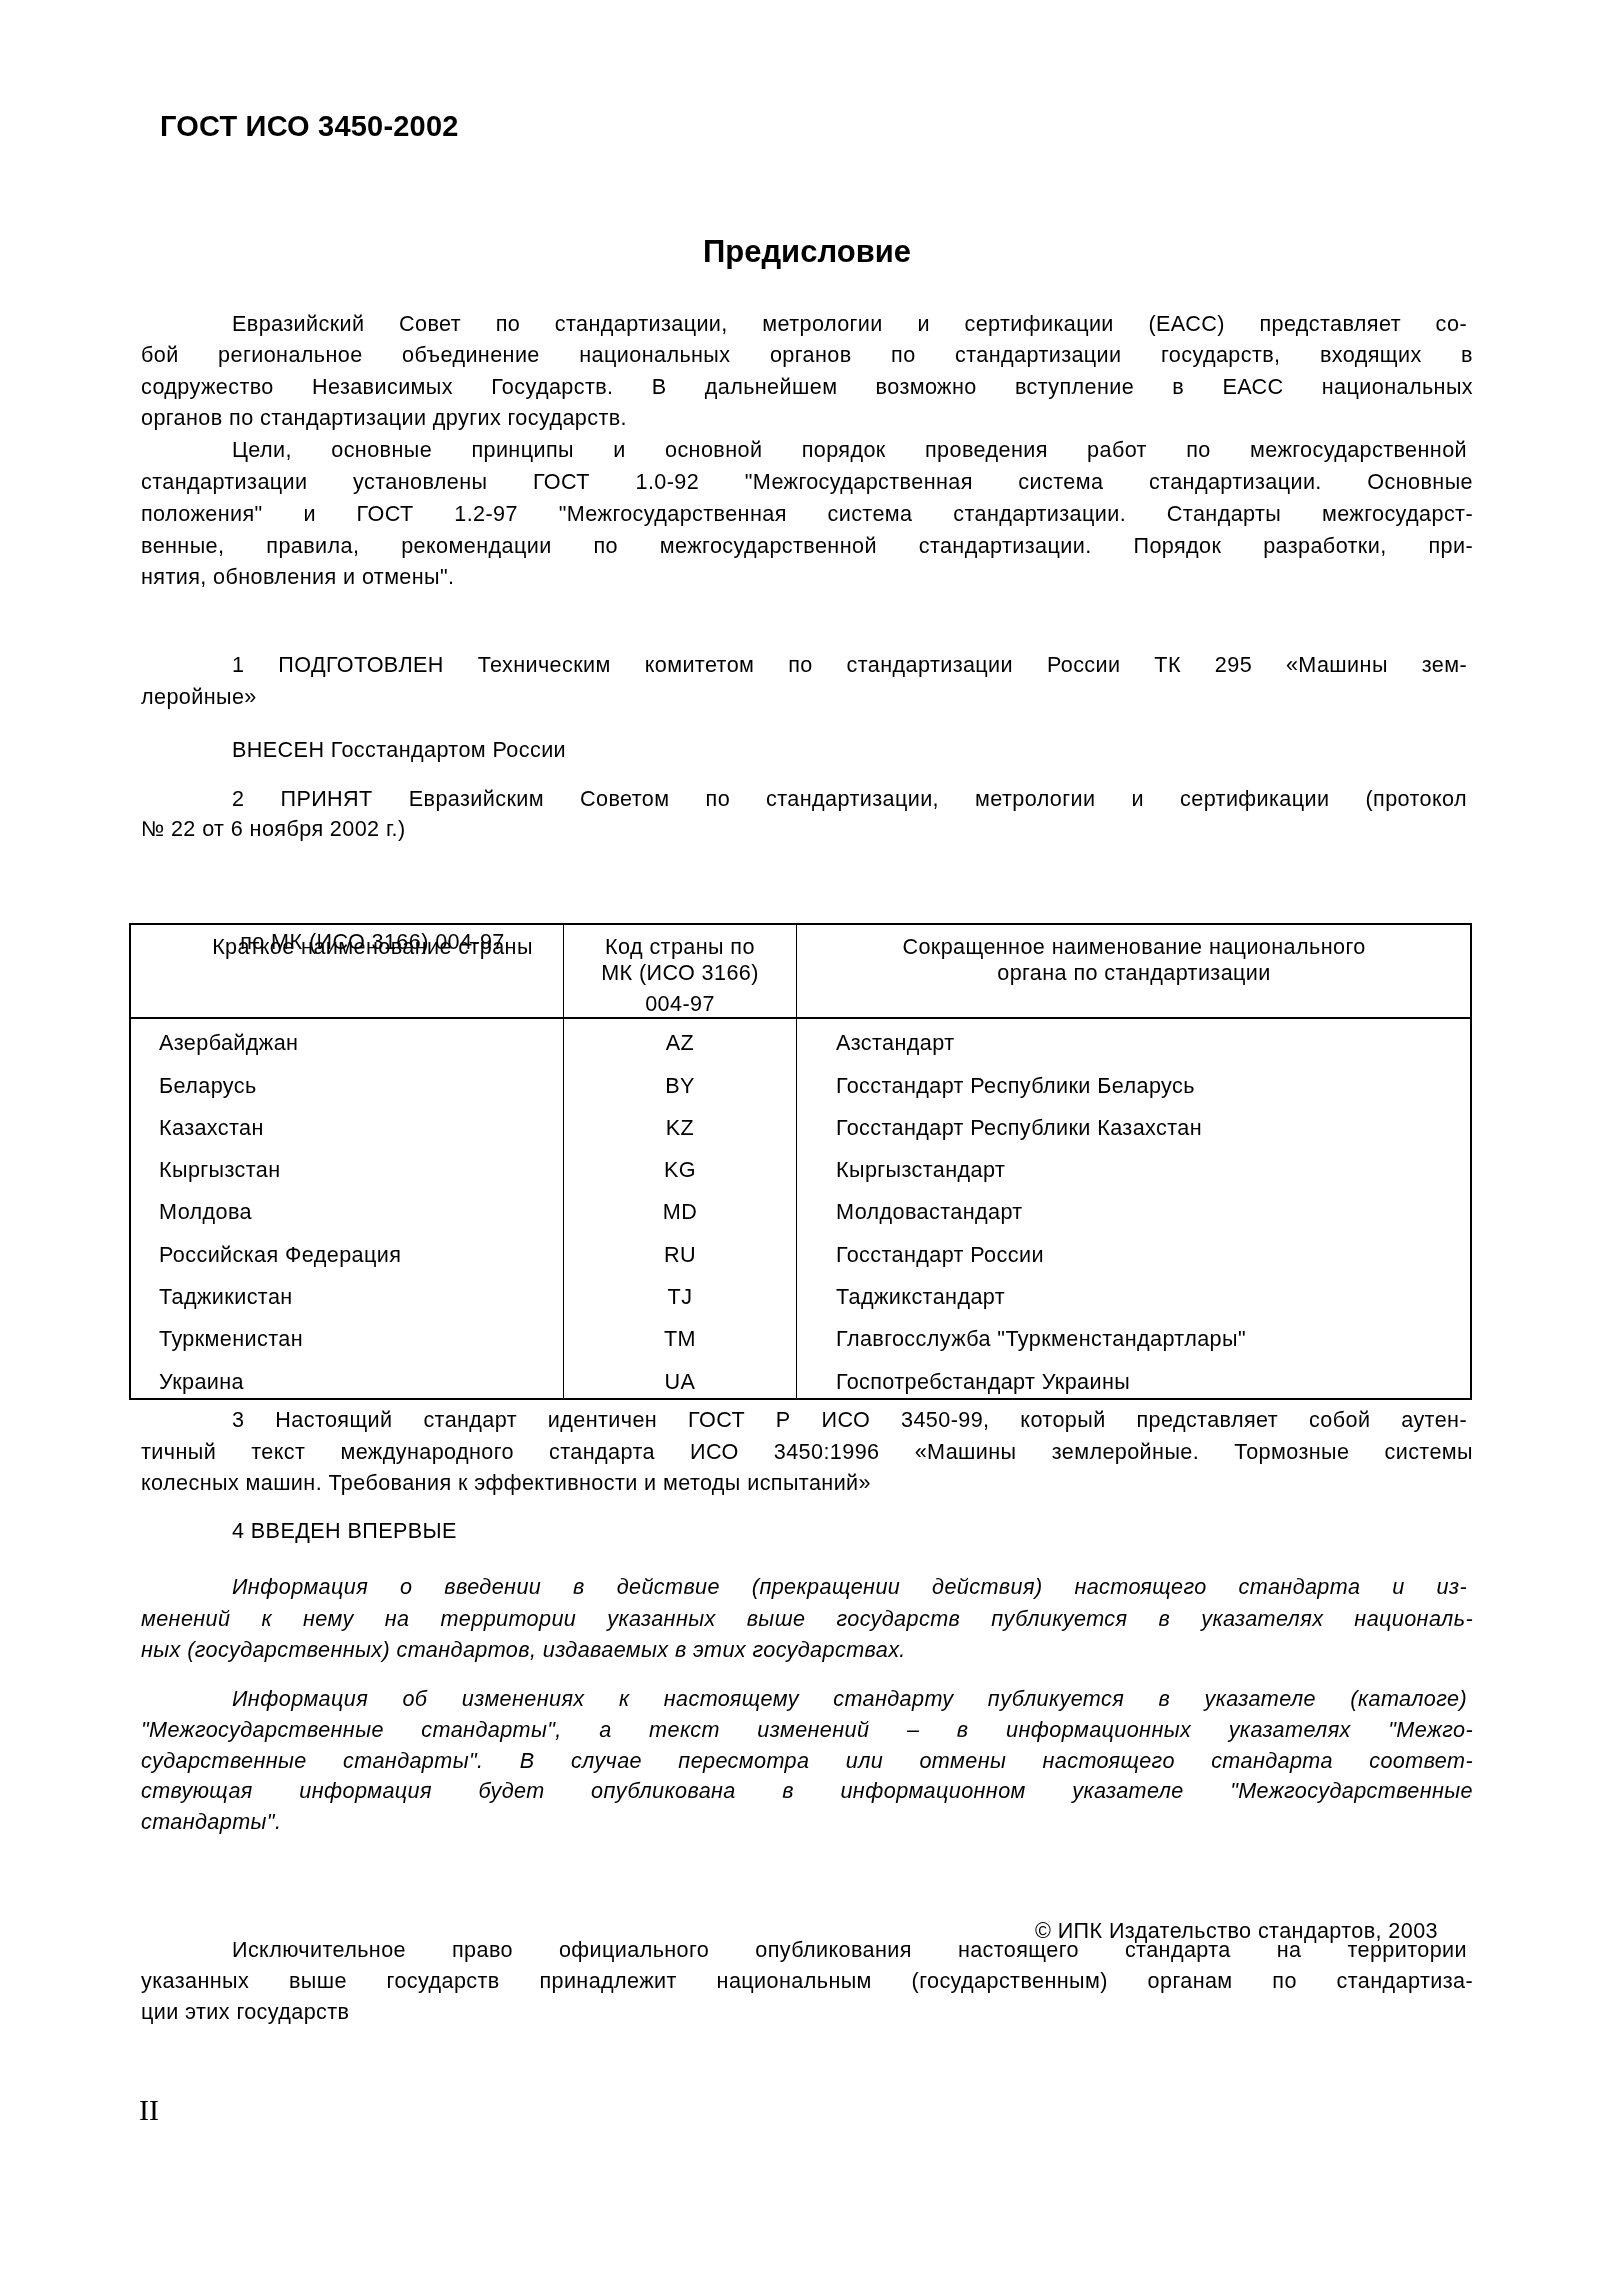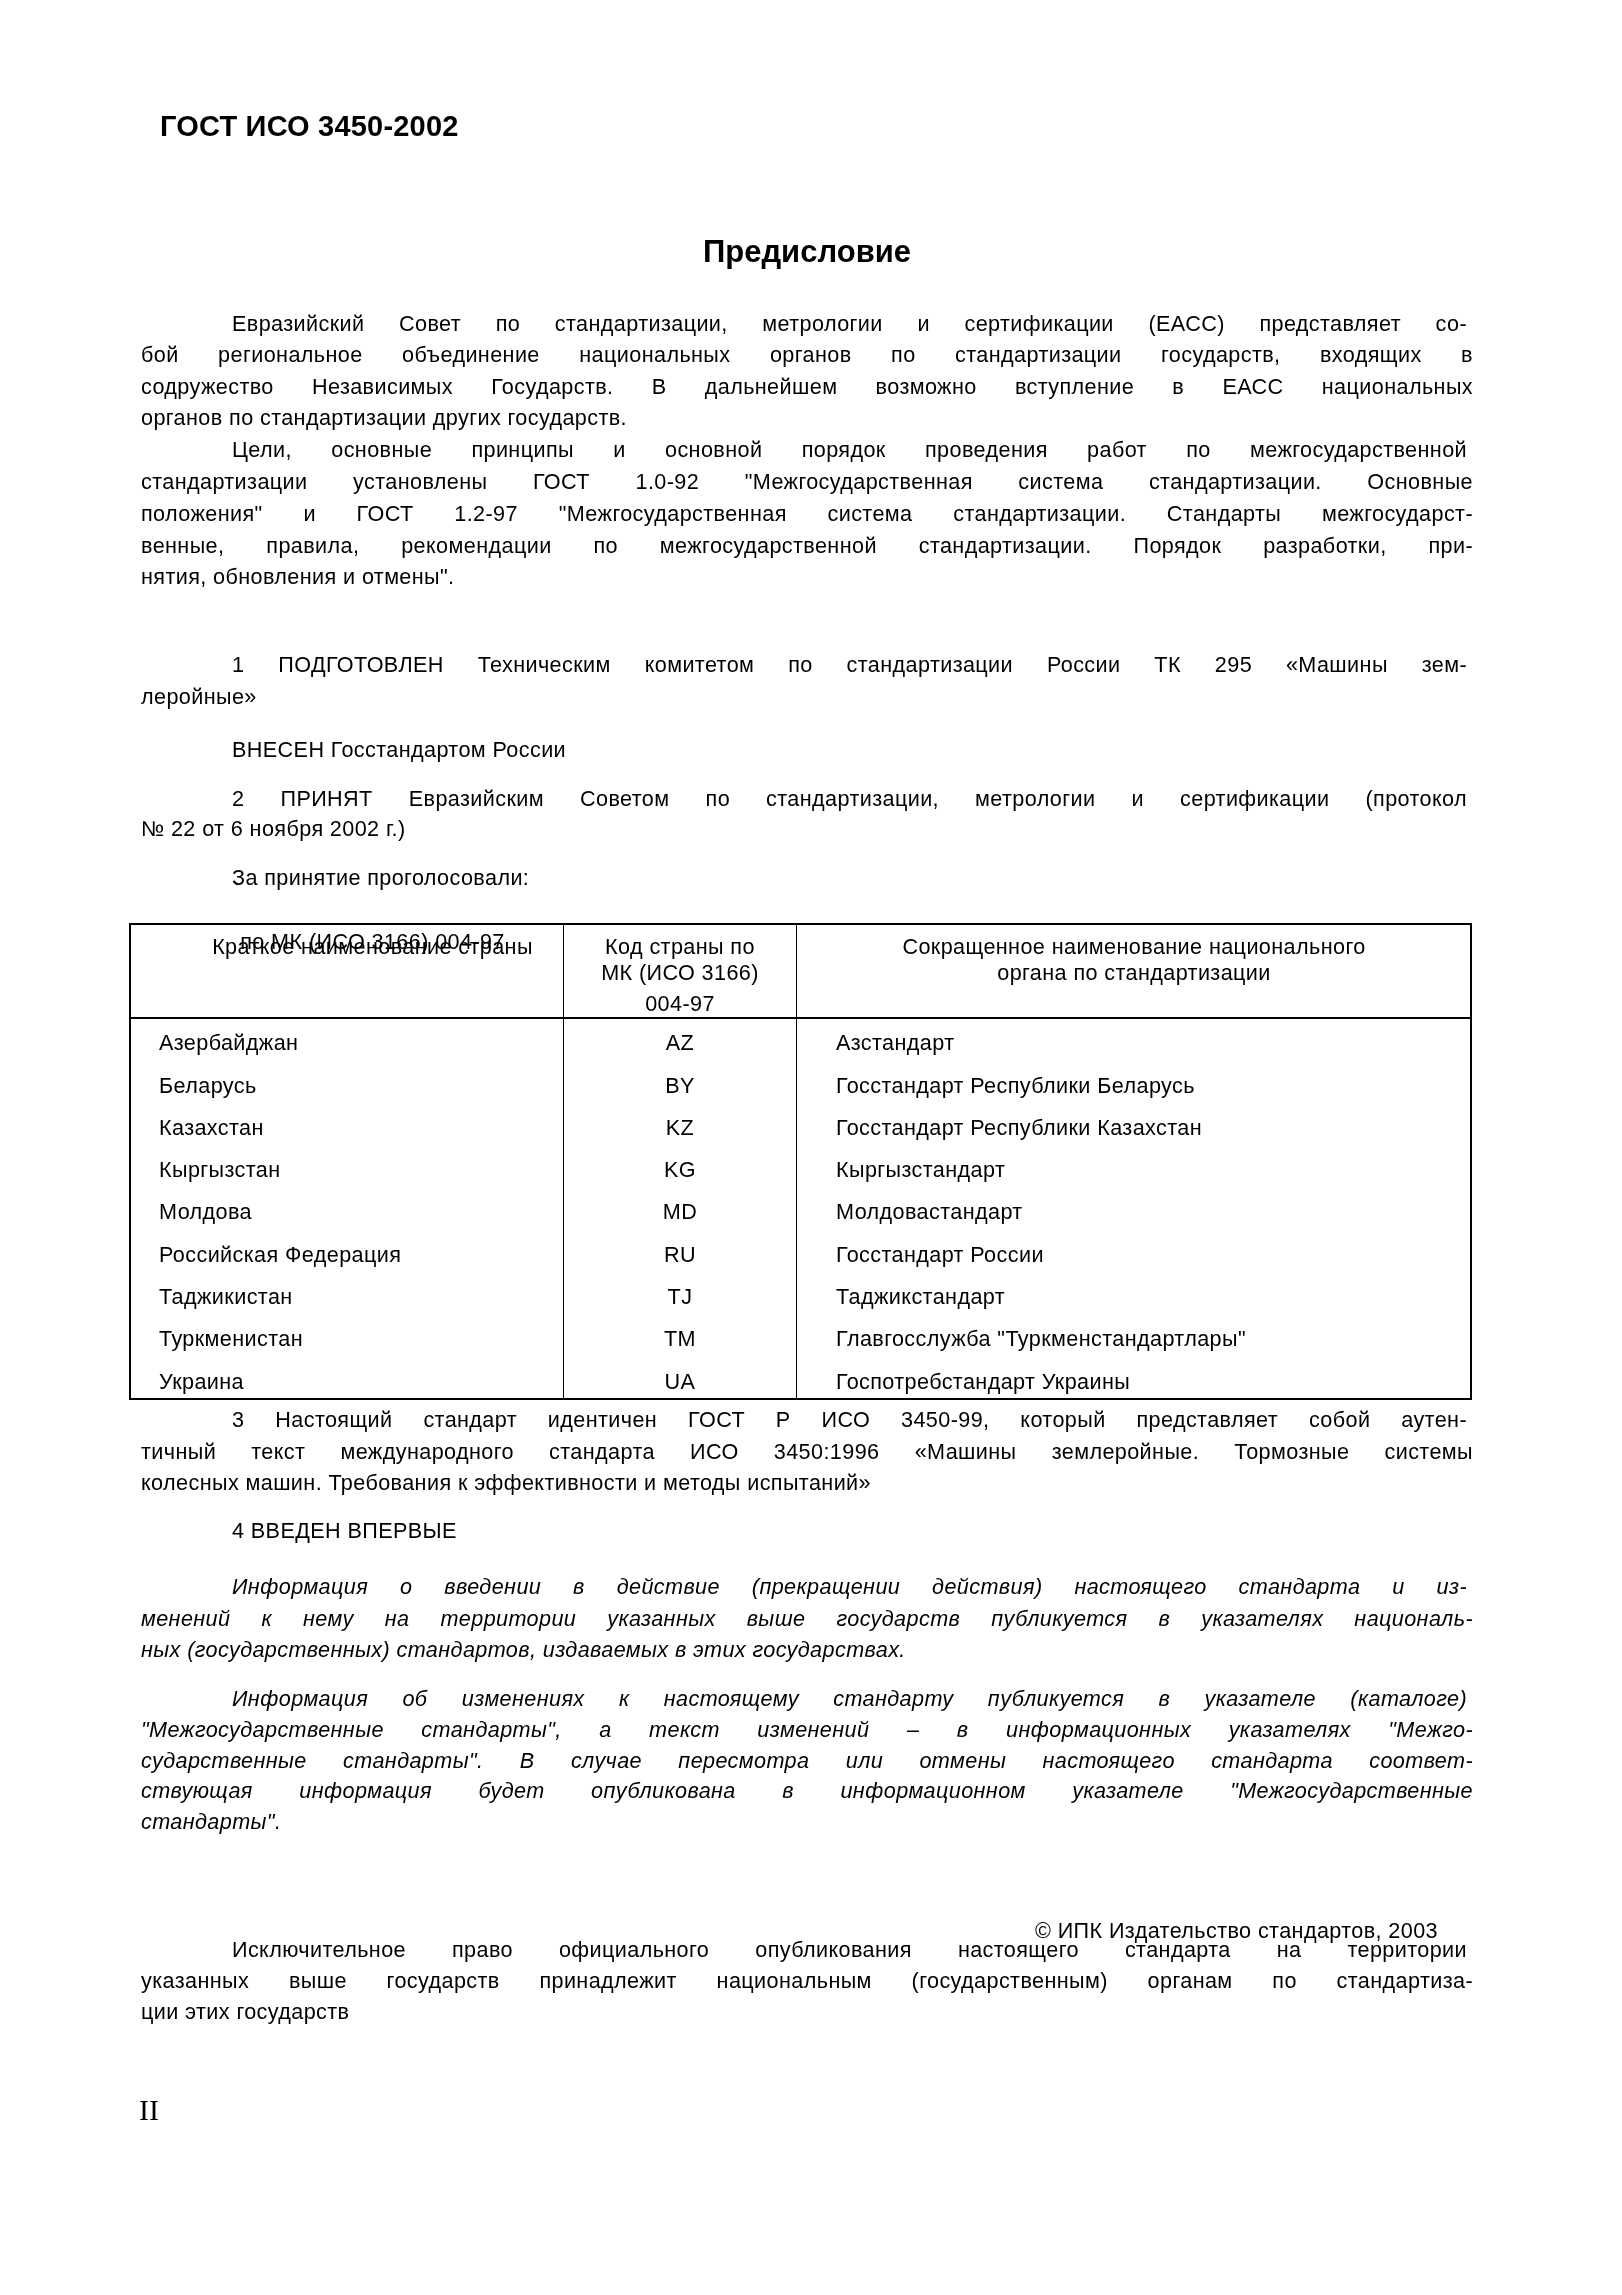--- a/index.html
+++ b/index.html
@@ -54,21 +54,20 @@
     <div class="ln" style="top:681px">леройные»</div>
   </div>
 
   <div class="ln ind" style="top:734px">ВНЕСЕН  Госстандартом России</div>
 
   <div>
     <div class="ln j ind" style="top:783px">2  ПРИНЯТ  Евразийским Советом по стандартизации, метрологии и сертификации (протокол</div>
     <div class="ln" style="top:813px">№ 22 от 6 ноября 2002 г.)</div>
   </div>
 
-  <div class="ln ind" style="top:862px">За принятие проголосовали:</div>
 
   <div>
     <div class="tbl"></div>
     <div class="tbl-hsep"></div>
     <div class="tbl-vsep" style="left:563px"></div>
     <div class="tbl-vsep" style="left:796px"></div>
 
     <div>
       <div class="cell c1h" style="top:931px">Краткое наименование страны</div>
       <div class="cell c1h" style="top:926px">по МК (ИСО 3166) 004-97</div>

